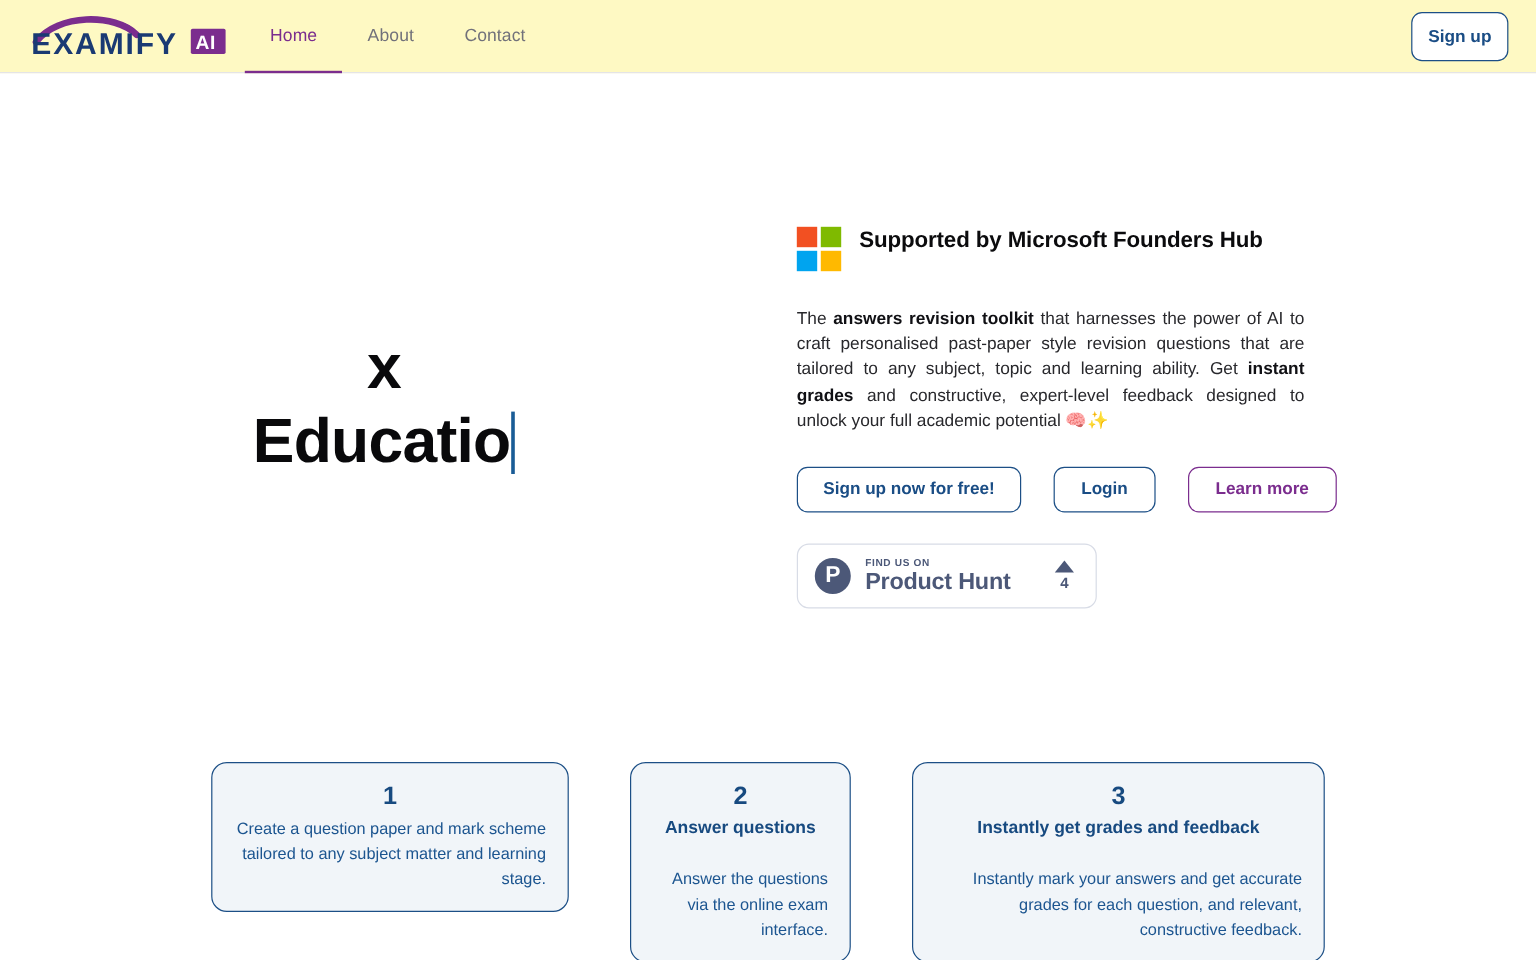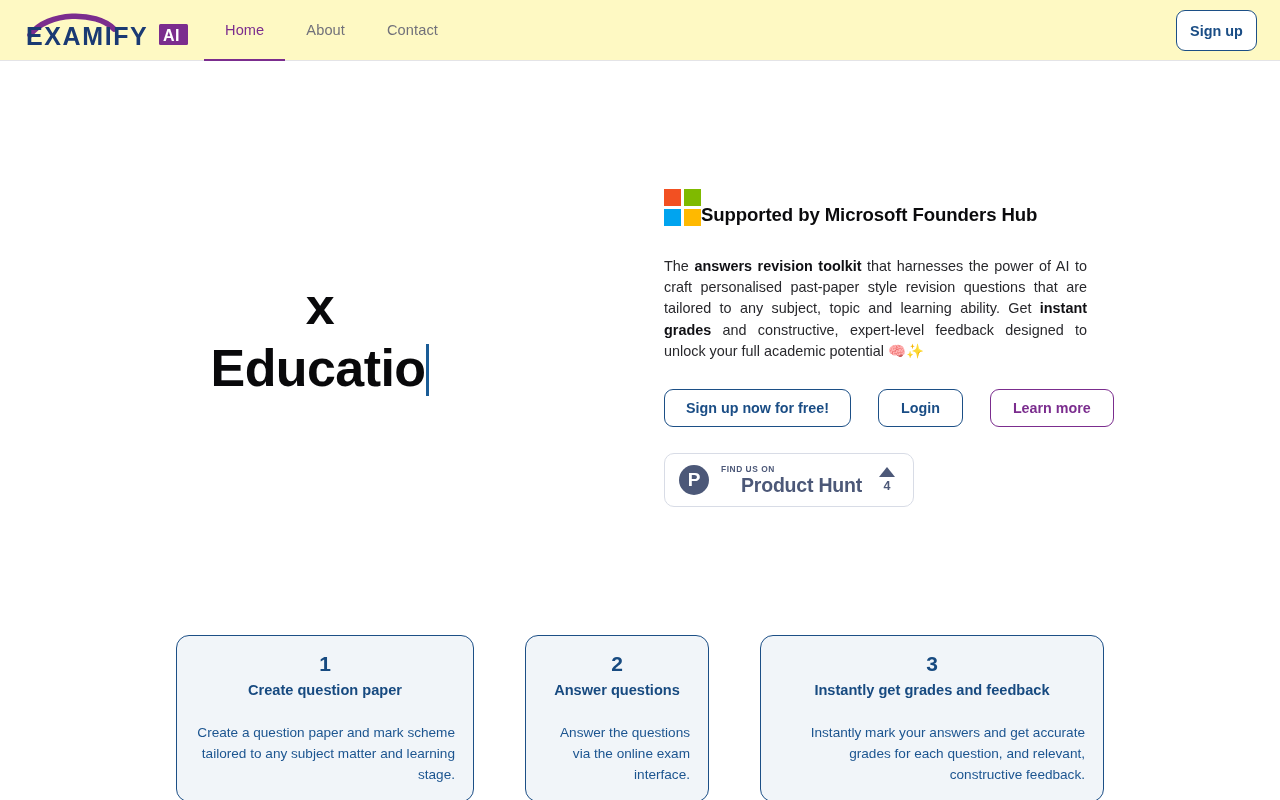--- a/index.html
+++ b/index.html
@@ -110,21 +110,22 @@
   }
 
   .hero-right {
     position: absolute;
     left: 664px;
     top: 128px;
     width: 424px;
   }
   .ms-row {
     display: flex;
-    align-items: flex-end;
+    align-items: flex-start;
+    gap: 15px;
     margin-bottom: 30px;
   }
   .ms-logo {
     width: 37px;
     height: 37px;
     display: grid;
     grid-template-columns: 1fr 1fr;
     grid-template-rows: 1fr 1fr;
     gap: 3px;
     flex: none;
@@ -210,21 +211,20 @@
     letter-spacing: .55px;
     color: #4c5878;
     line-height: 11px;
   }
   .ph-big {
     font-size: 19.5px;
     font-weight: 700;
     color: #4c5878;
     line-height: 21px;
     letter-spacing: -0.2px;
-    margin-left: 20px;
   }
   .ph-vote {
     text-align: center;
     color: #4c5878;
     flex: none;
     padding-right: 4px;
   }
   .ph-arrow {
     width: 0; height: 0;
     border-left: 8px solid transparent;
@@ -342,21 +342,20 @@
         <div class="ph-count">4</div>
       </div>
     </div>
 
   </div>
 
   <div class="cards">
 
     <div class="card card-1">
       <div class="card-num">1</div>
-      <div class="card-head">Create question paper</div>
       <div class="card-body">Create a question paper and mark scheme tailored to any subject matter and learning stage.</div>
     </div>
 
     <div class="card card-2">
       <div class="card-num">2</div>
       <div class="card-head">Answer questions</div>
       <div class="card-body">Answer the questions via the online exam interface.</div>
     </div>
 
     <div class="card card-3">

